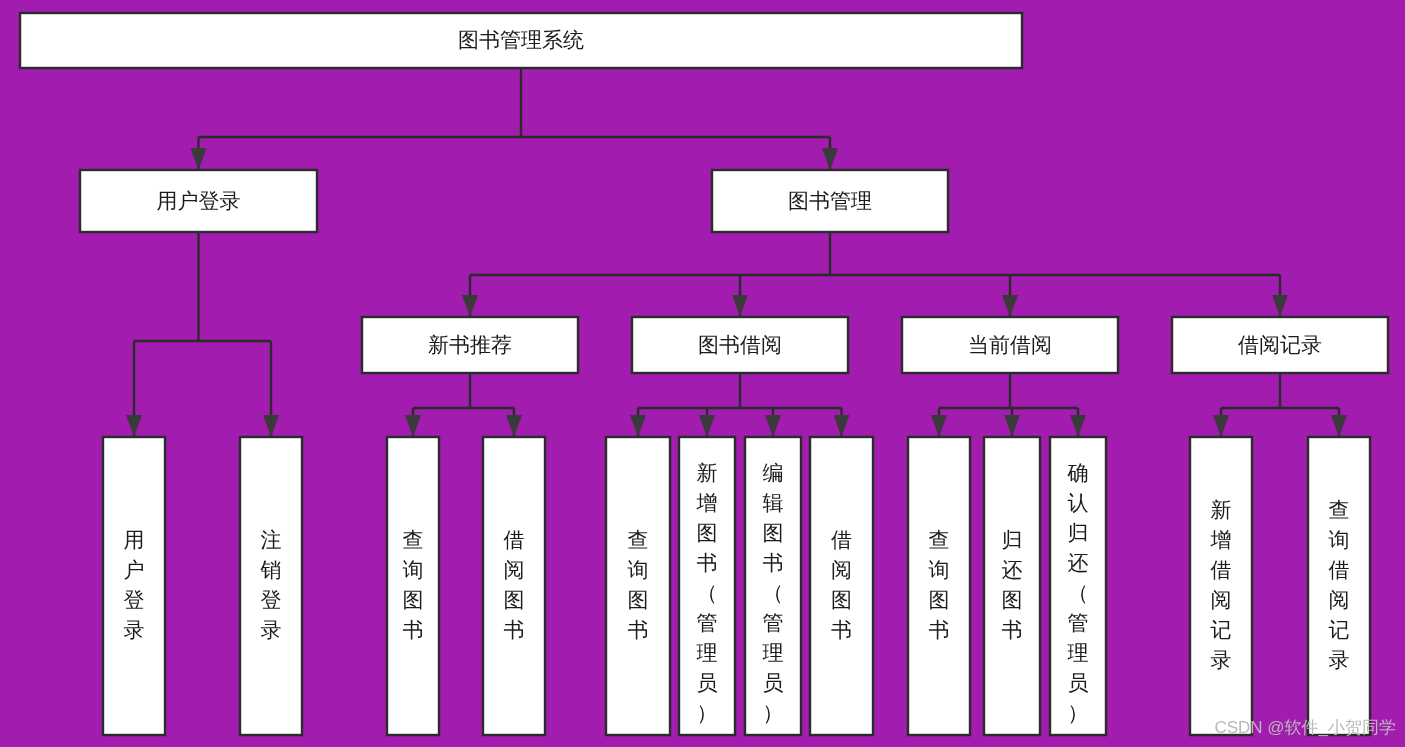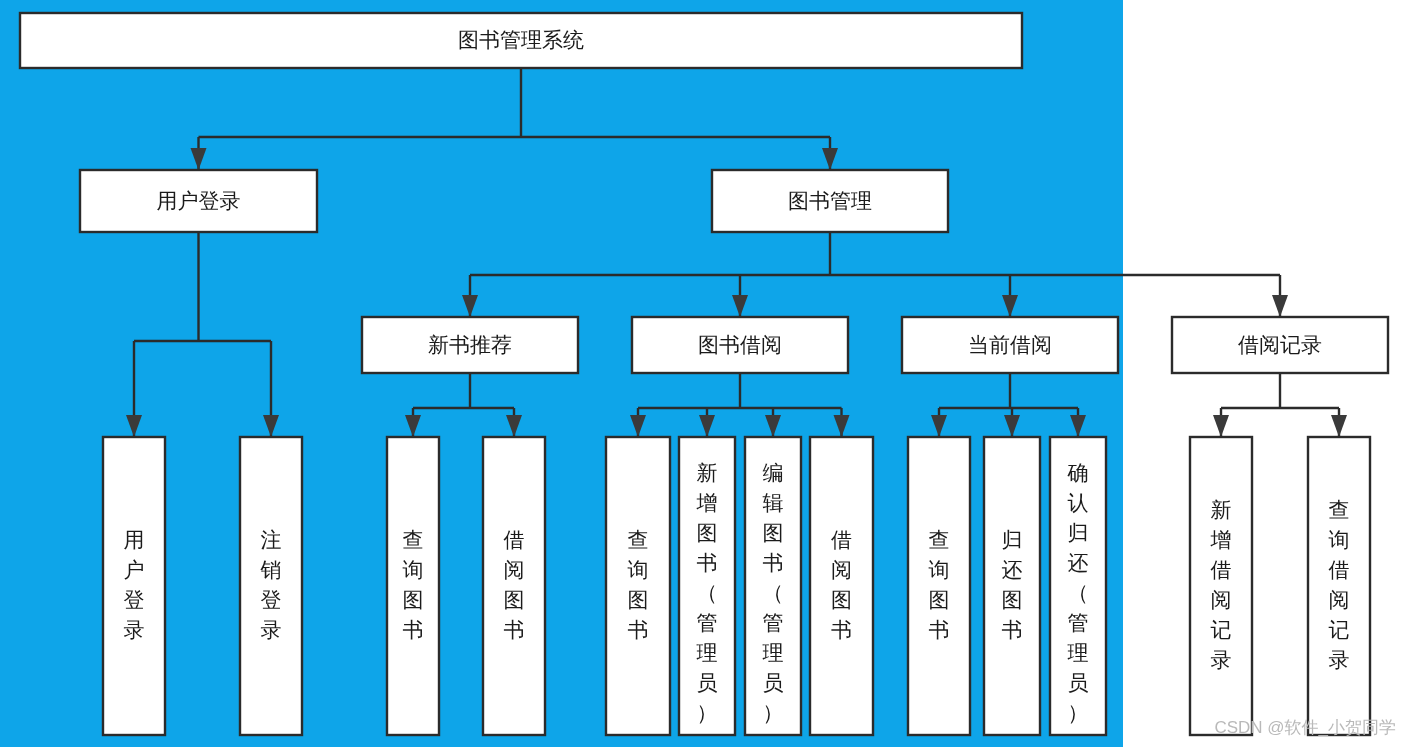--- a/index.html
+++ b/index.html
@@ -8,23 +8,23 @@
     background: #ffffff;
   }
   body {
     width: 1405px;
     height: 747px;
     font-family: "Liberation Sans", "DejaVu Sans", sans-serif;
     overflow: hidden;
   }
   #diagram-root {
     position: relative;
-    width: 1123px;
+    width: 1405px;
     height: 747px;
-    background: #0ea5e9;
+    background: #a21caf;
   }
   svg#tree-svg {
     position: absolute;
     left: 0;
     top: 0;
     width: 1405px;
     height: 747px;
     display: block;
   }
   .node-box {

